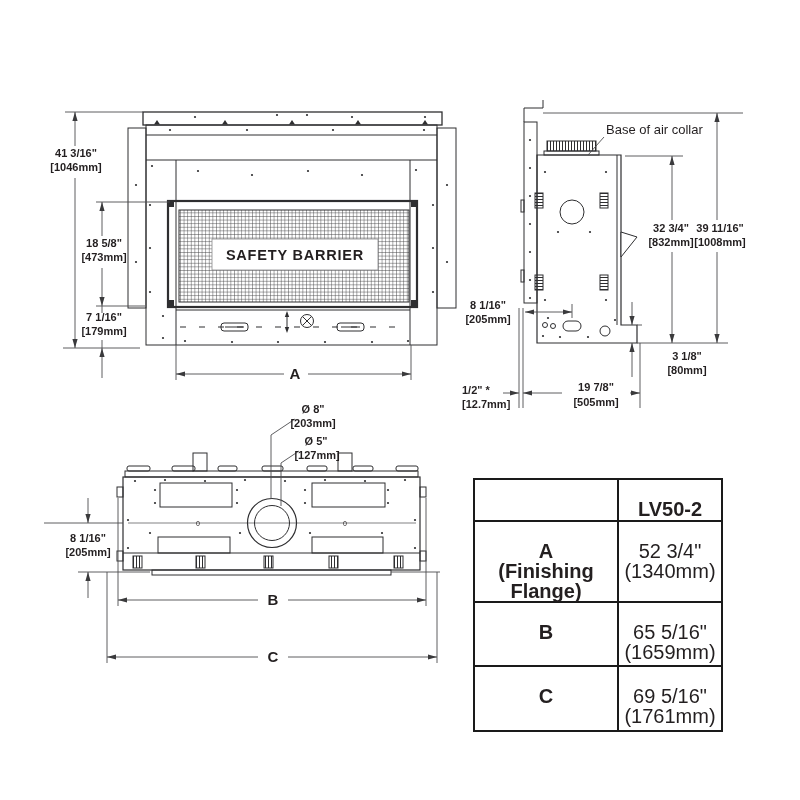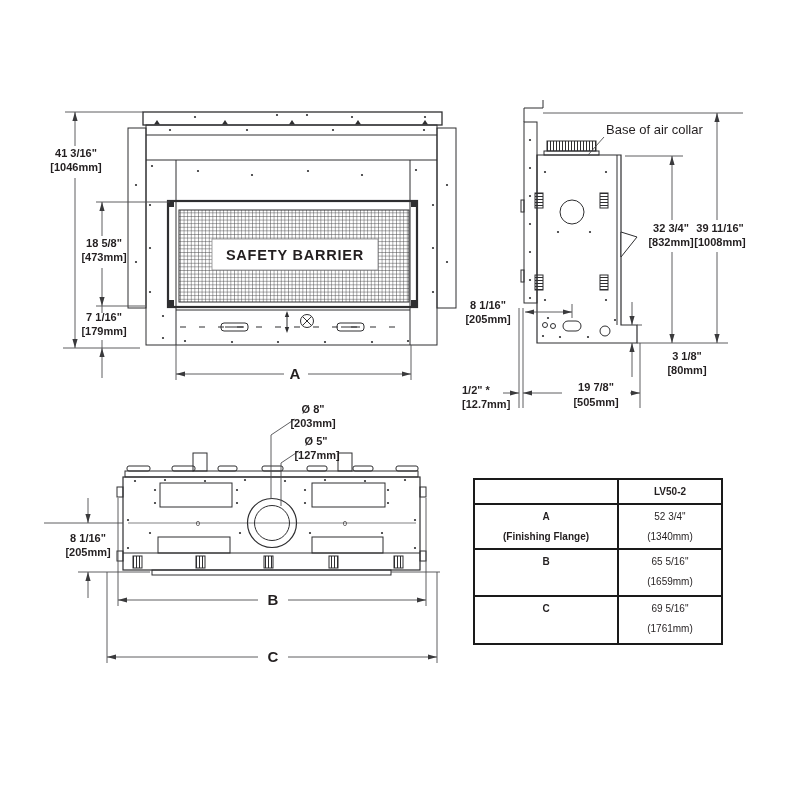--- a/index.html
+++ b/index.html
@@ -9,21 +9,21 @@
   svg text{fill:#231f20;}
   .dim{font:bold 11px "Liberation Sans",sans-serif;}
   .big{font:bold 15px "Liberation Sans",sans-serif;}
   .note{font:13px "Liberation Sans",sans-serif;}
   .barrier{font:bold 14.5px "Liberation Sans",sans-serif;letter-spacing:.8px;}
   .zero{font:7px "Liberation Sans",sans-serif;}
   
   .spec-table{position:absolute;left:473px;top:478px;width:246px;}
   table.spec{border-collapse:collapse;table-layout:fixed;width:246px;}
   table.spec td{border:2px solid #1a1a1a;text-align:center;vertical-align:top;
-                padding:2px 0 0 0;font-size:10px;line-height:20px;color:#231f20;}
+                padding:19px 0 0 0;font-size:20px;line-height:20px;color:#231f20;}
   td.c1{width:142px;} td.c2{width:102px;}
   tr.hdr td{height:21px;font-weight:bold;}
   tr.r1 td{height:41px;} tr.r2 td{height:43px;} tr.r3 td{height:44px;}
   .lbl{font-weight:bold;}
 </style>
 </head>
 <body>
 
 <div class="canvas">
 <svg width="800" height="800" viewBox="0 0 800 800">

